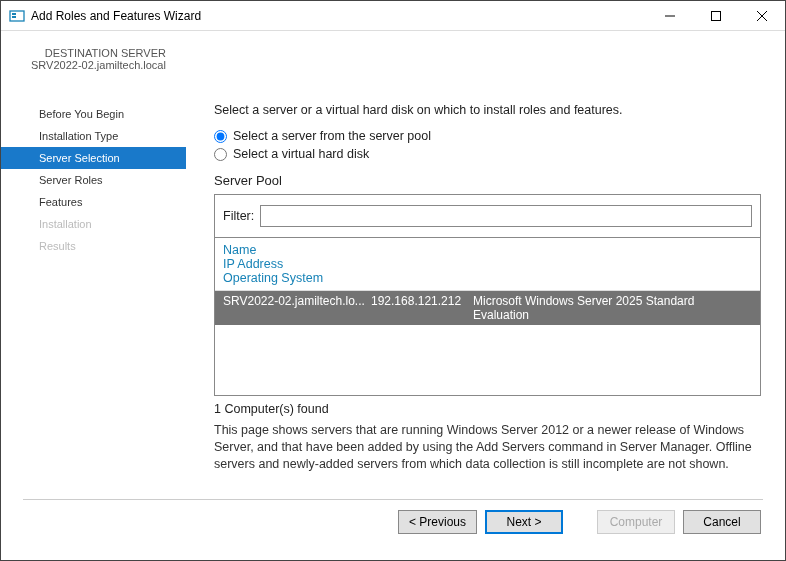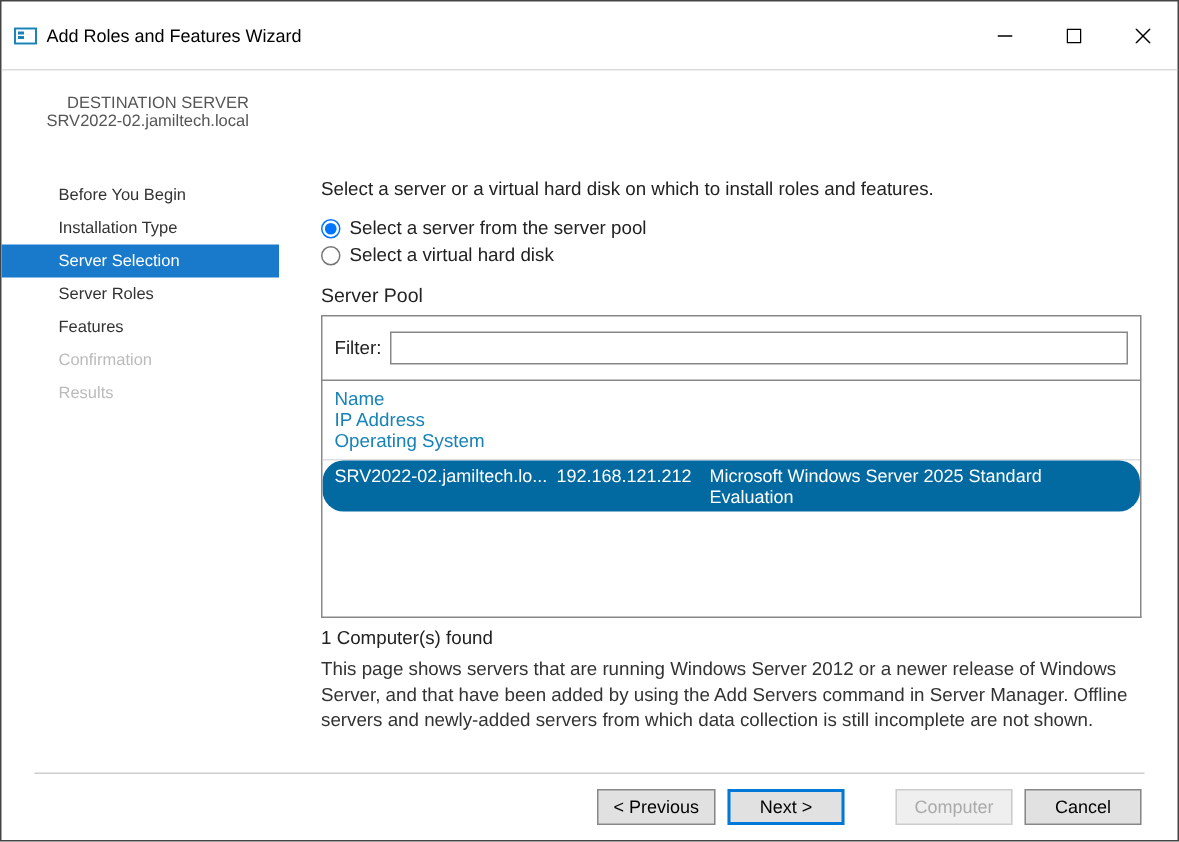--- a/index.html
+++ b/index.html
@@ -1,18 +1,18 @@
 <!DOCTYPE html>
 <html><head>
 <meta charset="utf-8">
 <style>
   * { box-sizing: border-box; margin: 0; padding: 0; font-family: "Segoe UI", Tahoma, sans-serif; }
   body { background: #fff; width: 786px; height: 561px; overflow: hidden; border: 1px solid #444; }
   
-  .titlebar { height: 46px; display: flex; align-items: center; border-bottom: 1px solid #ddd; }
+  .titlebar { height: 30px; display: flex; align-items: center; border-bottom: 1px solid #ddd; }
   .titlebar-icon { width: 16px; height: 16px; margin: 0 6px 0 8px; }
   .titlebar-title { font-size: 12px; flex: 1; color: #000; }
   .window-controls { display: flex; }
   .win-ctrl { width: 46px; height: 30px; display: flex; align-items: center; justify-content: center; color: #000; }
   
   .header { padding: 16px 24px 18px 30px; display: flex; align-items: flex-start; }
   .header-title { font-size: 20px; font-weight: 400; color: #1883b7; flex: 1; }
   .header-meta { text-align: right; font-size: 11px; color: #555; }
   .header-meta-line1 { text-transform: uppercase; }
   
@@ -33,21 +33,21 @@
   .filter-box { border: 1px solid #888; margin-top: 6px; padding: 10px 8px; display: flex; align-items: center; }
   .filter-label { font-size: 12.5px; margin-right: 6px; }
   .filter-input { flex: 1; border: 1px solid #888; height: 22px; padding: 0 4px; font-size: 12px; }
   
   .table-wrap { border: 1px solid #888; border-top: none; height: 158px; overflow: hidden; background: #fff; }
   .thead { display: flex; padding: 5px 8px; color: #1883b7; font-size: 12.5px; border-bottom: 1px solid #ddd; flex-direction: column; }
   .col-name { width: 148px; }
   .col-ip { width: 102px; }
   .col-os { flex: 1; }
   .trow { display: flex; padding: 3px 8px; font-size: 12px; }
-  .trow.selected { background: #0369a1; color: #fff; border-radius: 14px; }
+  .trow.selected { background: #737373; color: #fff; }
   
   .found { margin-top: 6px; font-size: 12.5px; }
   .desc { margin-top: 6px; font-size: 12.5px; line-height: 1.35; color: #333; }
   
   .divider2 { height: 1px; background: #ccc; margin: 10px 22px 0 22px; }
   
   .footer { display: flex; justify-content: flex-end; padding: 10px 24px; gap: 8px; }
   .btn { min-width: 78px; height: 24px; border: 1px solid #888; background: #e1e1e1; font-size: 12px; cursor: pointer; padding: 0 10px; }
   .btn.primary { border: 2px solid #0078d7; background: #e1e1e1; }
   .btn.disabled { color: #aaa; border-color: #ccc; background: #efefef; cursor: default; }
@@ -92,21 +92,21 @@
   </div>
 </div>
 
 <div class="content">
   <div class="sidebar">
     <div class="side-item">Before You Begin</div>
     <div class="side-item">Installation Type</div>
     <div class="side-item active">Server Selection</div>
     <div class="side-item">Server Roles</div>
     <div class="side-item">Features</div>
-    <div class="side-item disabled">Confirmation</div>
+    <div class="side-item disabled">Installation</div>
     <div class="side-item disabled">Results</div>
   </div>
 
   <div class="main">
     <div class="instr">Select a server or a virtual hard disk on which to install roles and features.</div>
 
     <label class="radio-row">
       <input type="radio" name="dest" checked="" style="">
       <span>Select a server from the server pool</span>
     </label>

